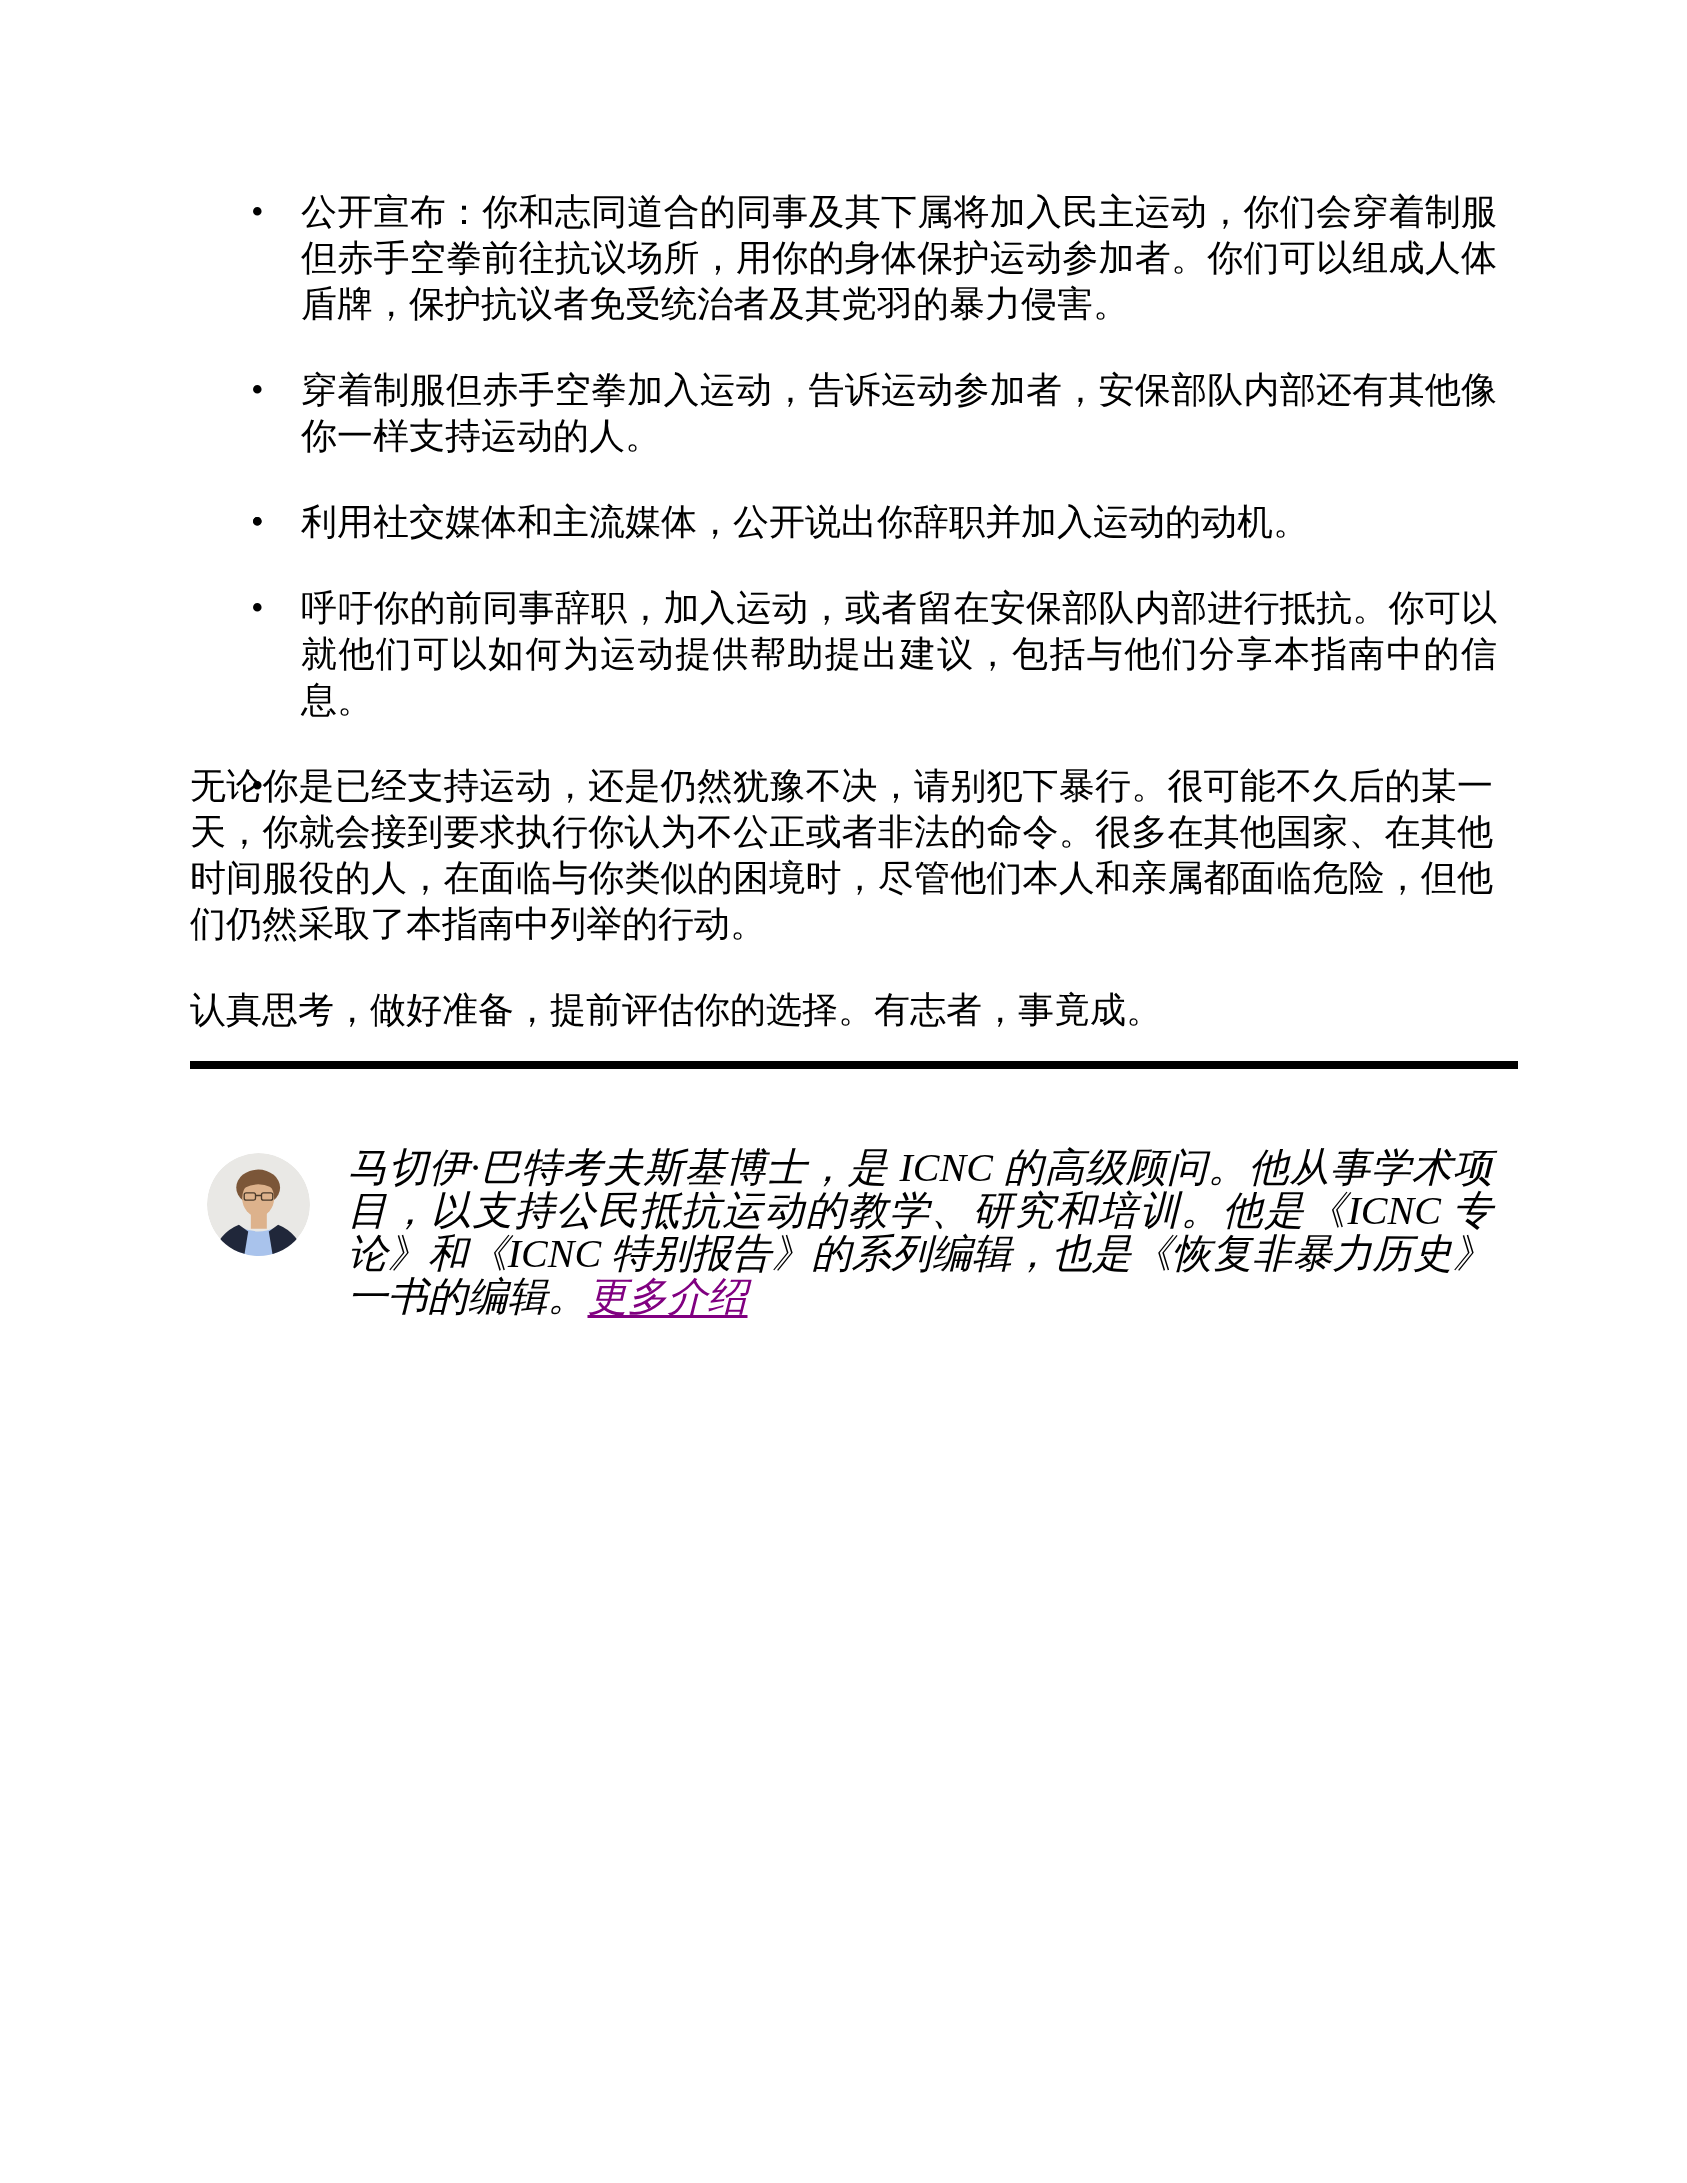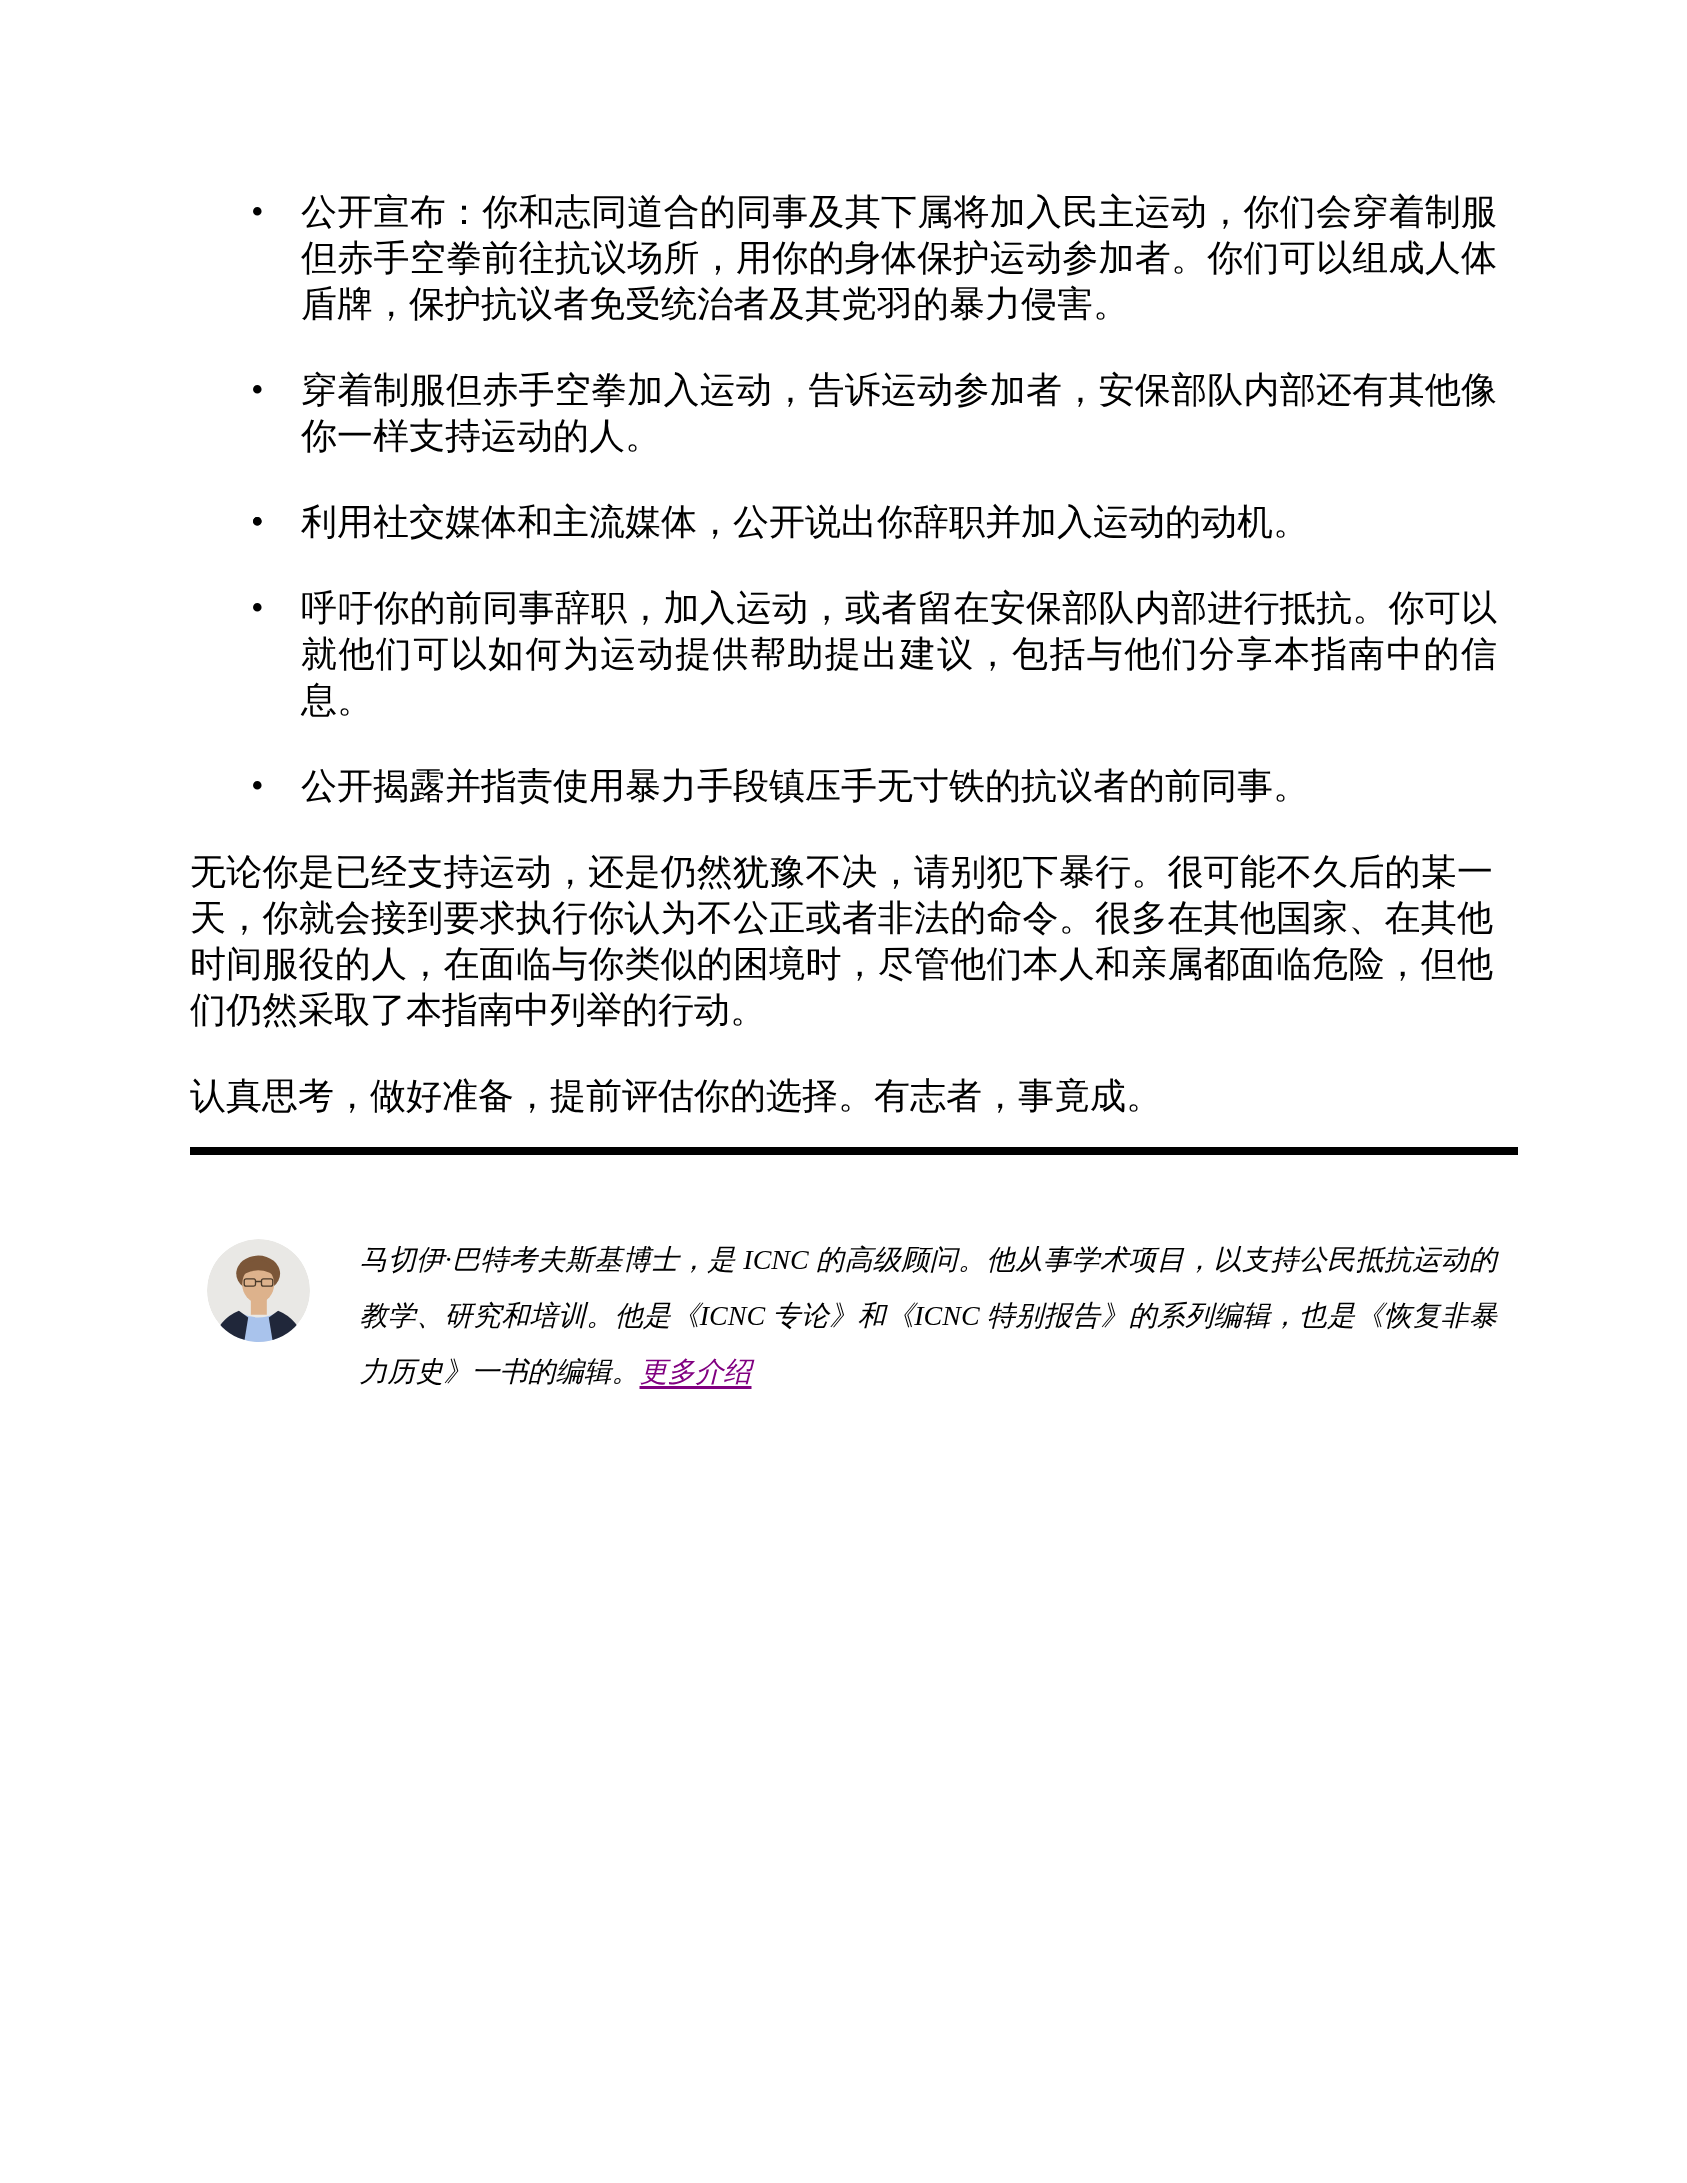--- a/index.html
+++ b/index.html
@@ -65,24 +65,24 @@
   .avatar-wrap {
     flex: 0 0 auto;
     margin-left: 16.5px;
     margin-top: 6.6px;
     width: 103px;
     height: 103px;
     border-radius: 50%;
     overflow: hidden;
   }
   .bio-text {
-    margin-left: 50px;
+    margin-left: 38px;
     width: 1145px;
-    font-size: 28px;
-    line-height: 56px;
+    font-size: 40px;
+    line-height: 43px;
     font-style: italic;
     text-align: justify;
     text-justify: inter-ideograph;
   }
   .bio-link {
     color: #800080;
     text-decoration: underline;
     text-underline-offset: 5.3px;
     text-decoration-thickness: 3.3px;
     cursor: pointer;
@@ -109,21 +109,20 @@
       <li>
         <span class="bullet-dot">•</span>
         <span>利用社交媒体和主流媒体，公开说出你辞职并加入运动的动机。</span>
       </li>
       <li>
         <span class="bullet-dot">•</span>
         <span>呼吁你的前同事辞职，加入运动，或者留在安保部队内部进行抵抗。你可以就他们可以如何为运动提供帮助提出建议，包括与他们分享本指南中的信息。</span>
       </li>
       <li>
         <span class="bullet-dot">•</span>
-        <span>公开揭露并指责使用暴力手段镇压手无寸铁的抗议者的前同事。</span>
       </li>
     </ul>
 
     <p class="para">无论你是已经支持运动，还是仍然犹豫不决，请别犯下暴行。很可能不久后的某一天，你就会接到要求执行你认为不公正或者非法的命令。很多在其他国家、在其他时间服役的人，在面临与你类似的困境时，尽管他们本人和亲属都面临危险，但他们仍然采取了本指南中列举的行动。</p>
     <p class="para">认真思考，做好准备，提前评估你的选择。有志者，事竟成。</p>
 
     <hr class="divider">
 
     <div class="bio">
       <div class="avatar-wrap">

